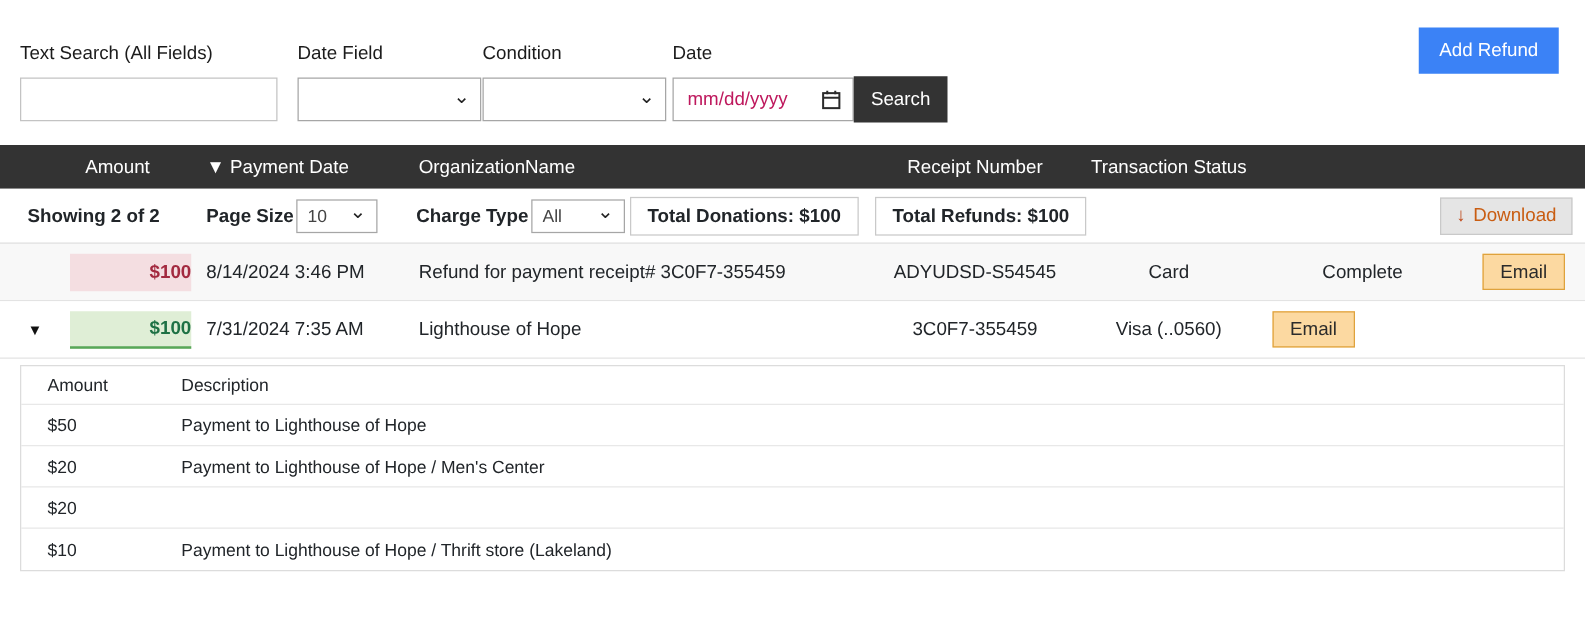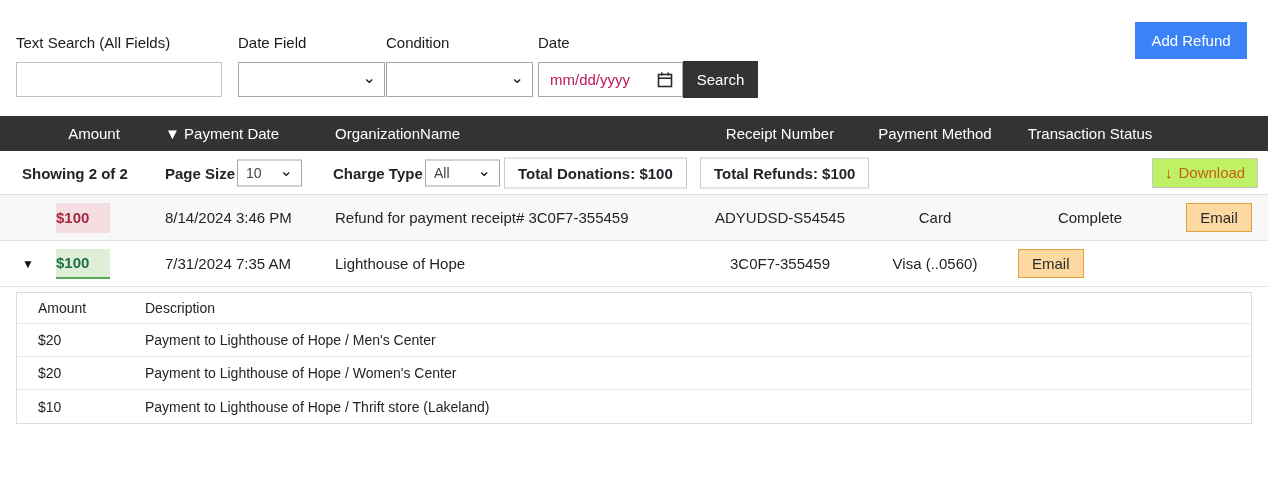--- a/index.html
+++ b/index.html
@@ -31,31 +31,31 @@
   .th-date { padding-left:25px; white-space:nowrap; }
   .th-org { padding-left:5px; }
 
   .toolbar { position:relative; height:44px; background:#fff; border-bottom:1px solid #dedede; }
   .titem { position:absolute; top:50%; transform:translateY(-50%); white-space:nowrap; }
   .bold { font-weight:bold; font-size:15px; }
   .tsel { height:27px; }
   .tsel select { font-size:14px; color:#444; }
   .total-box { border:1px solid #c9c9c9; height:31px; line-height:29px; padding:0 13px;
     font-weight:bold; font-size:15px; background:#fff; }
-  .download-btn { border:1px solid #c9c9c9; background:#bef264; height:30px; padding:0 12px;
+  .download-btn { border:1px solid #c9c9c9; background:#e5e5e5; height:30px; padding:0 12px;
     font:inherit; font-size:15px; color:#c95d12; cursor:pointer; }
   .download-btn .dl-arrow { color:#bf4616; font-weight:bold; margin-right:6px; }
 
   .row { height:46px; font-size:15px; border-bottom:1px solid #e3e3e3; background:#fff; }
   .row.striped { background:#f8f8f8; }
   .cell-center { text-align:center; }
   .cell-date { padding-left:25px; }
   .cell-org { padding-left:5px; }
   .expand-cell { padding-left:22px; font-size:12px; color:#111; cursor:pointer; }
-  .badge { width:54px; height:30px; line-height:30px; text-align:left; font-weight:bold;
+  .badge { width:97px; height:30px; line-height:30px; text-align:right; font-weight:bold;
     font-size:15px; margin-left:8px; }
   .badge-refund { background:#f4dee1; color:#a3293f; }
   .badge-donation { background:#dfeed6; color:#1e7145; line-height:28px; border-bottom:2px solid #58a758; }
   .email-btn { background:#fcd9a1; border:1px solid #dfa23c; color:#2b2b2b; font:inherit;
     font-size:15px; padding:5px 13px; cursor:pointer; }
   .status-left { padding-left:8px; text-align:left; }
 
   
   .details { margin:5px 16px 0 16px; border:1px solid #dcdcdc; background:#fff; }
   .drow { display:grid; grid-template-columns:107px 1fr; padding-left:21px; height:33px;
@@ -99,21 +99,20 @@
   <button class="search-btn">Search</button>
   <button class="add-refund">Add Refund</button>
 </div>
 
 <div class="grid thead">
   <div></div>
   <div class="th-center">Amount</div>
   <div class="th-date"><span>▼</span> <span>Payment Date</span></div>
   <div class="th-org">OrganizationName</div>
   <div class="th-center">Receipt Number</div>
-  <div class="th-center">Payment Method</div>
   <div class="th-center">Transaction Status</div>
   <div></div>
 </div>
 
 <div class="toolbar">
   <div class="titem bold" style="left:22px;">Showing 2 of 2</div>
   <div class="titem bold" style="left:165px;">Page Size</div>
   <div class="titem sel-wrap tsel" style="left:237px; width:65px;">
     <select><option>10</option></select>
     <span class="chev">⌄</span>
@@ -153,24 +152,27 @@
   <div class="status-left"><button class="email-btn">Email</button></div>
   <div></div>
 </div>
 
 <div class="details">
   <div class="drow dhead">
     <div>Amount</div>
     <div>Description</div>
   </div>
   <div class="drow">
+    <div>$50</div>
+    <div>Payment to Lighthouse of Hope</div>
+  </div>
+  <div class="drow">
     <div>$20</div>
     <div>Payment to Lighthouse of Hope / Men's Center</div>
   </div>
   <div class="drow">
     <div>$20</div>
-    <div>Payment to Lighthouse of Hope / Women's Center</div>
   </div>
   <div class="drow">
     <div>$10</div>
     <div>Payment to Lighthouse of Hope / Thrift store (Lakeland)</div>
   </div>
 </div>
 
 </body></html>

